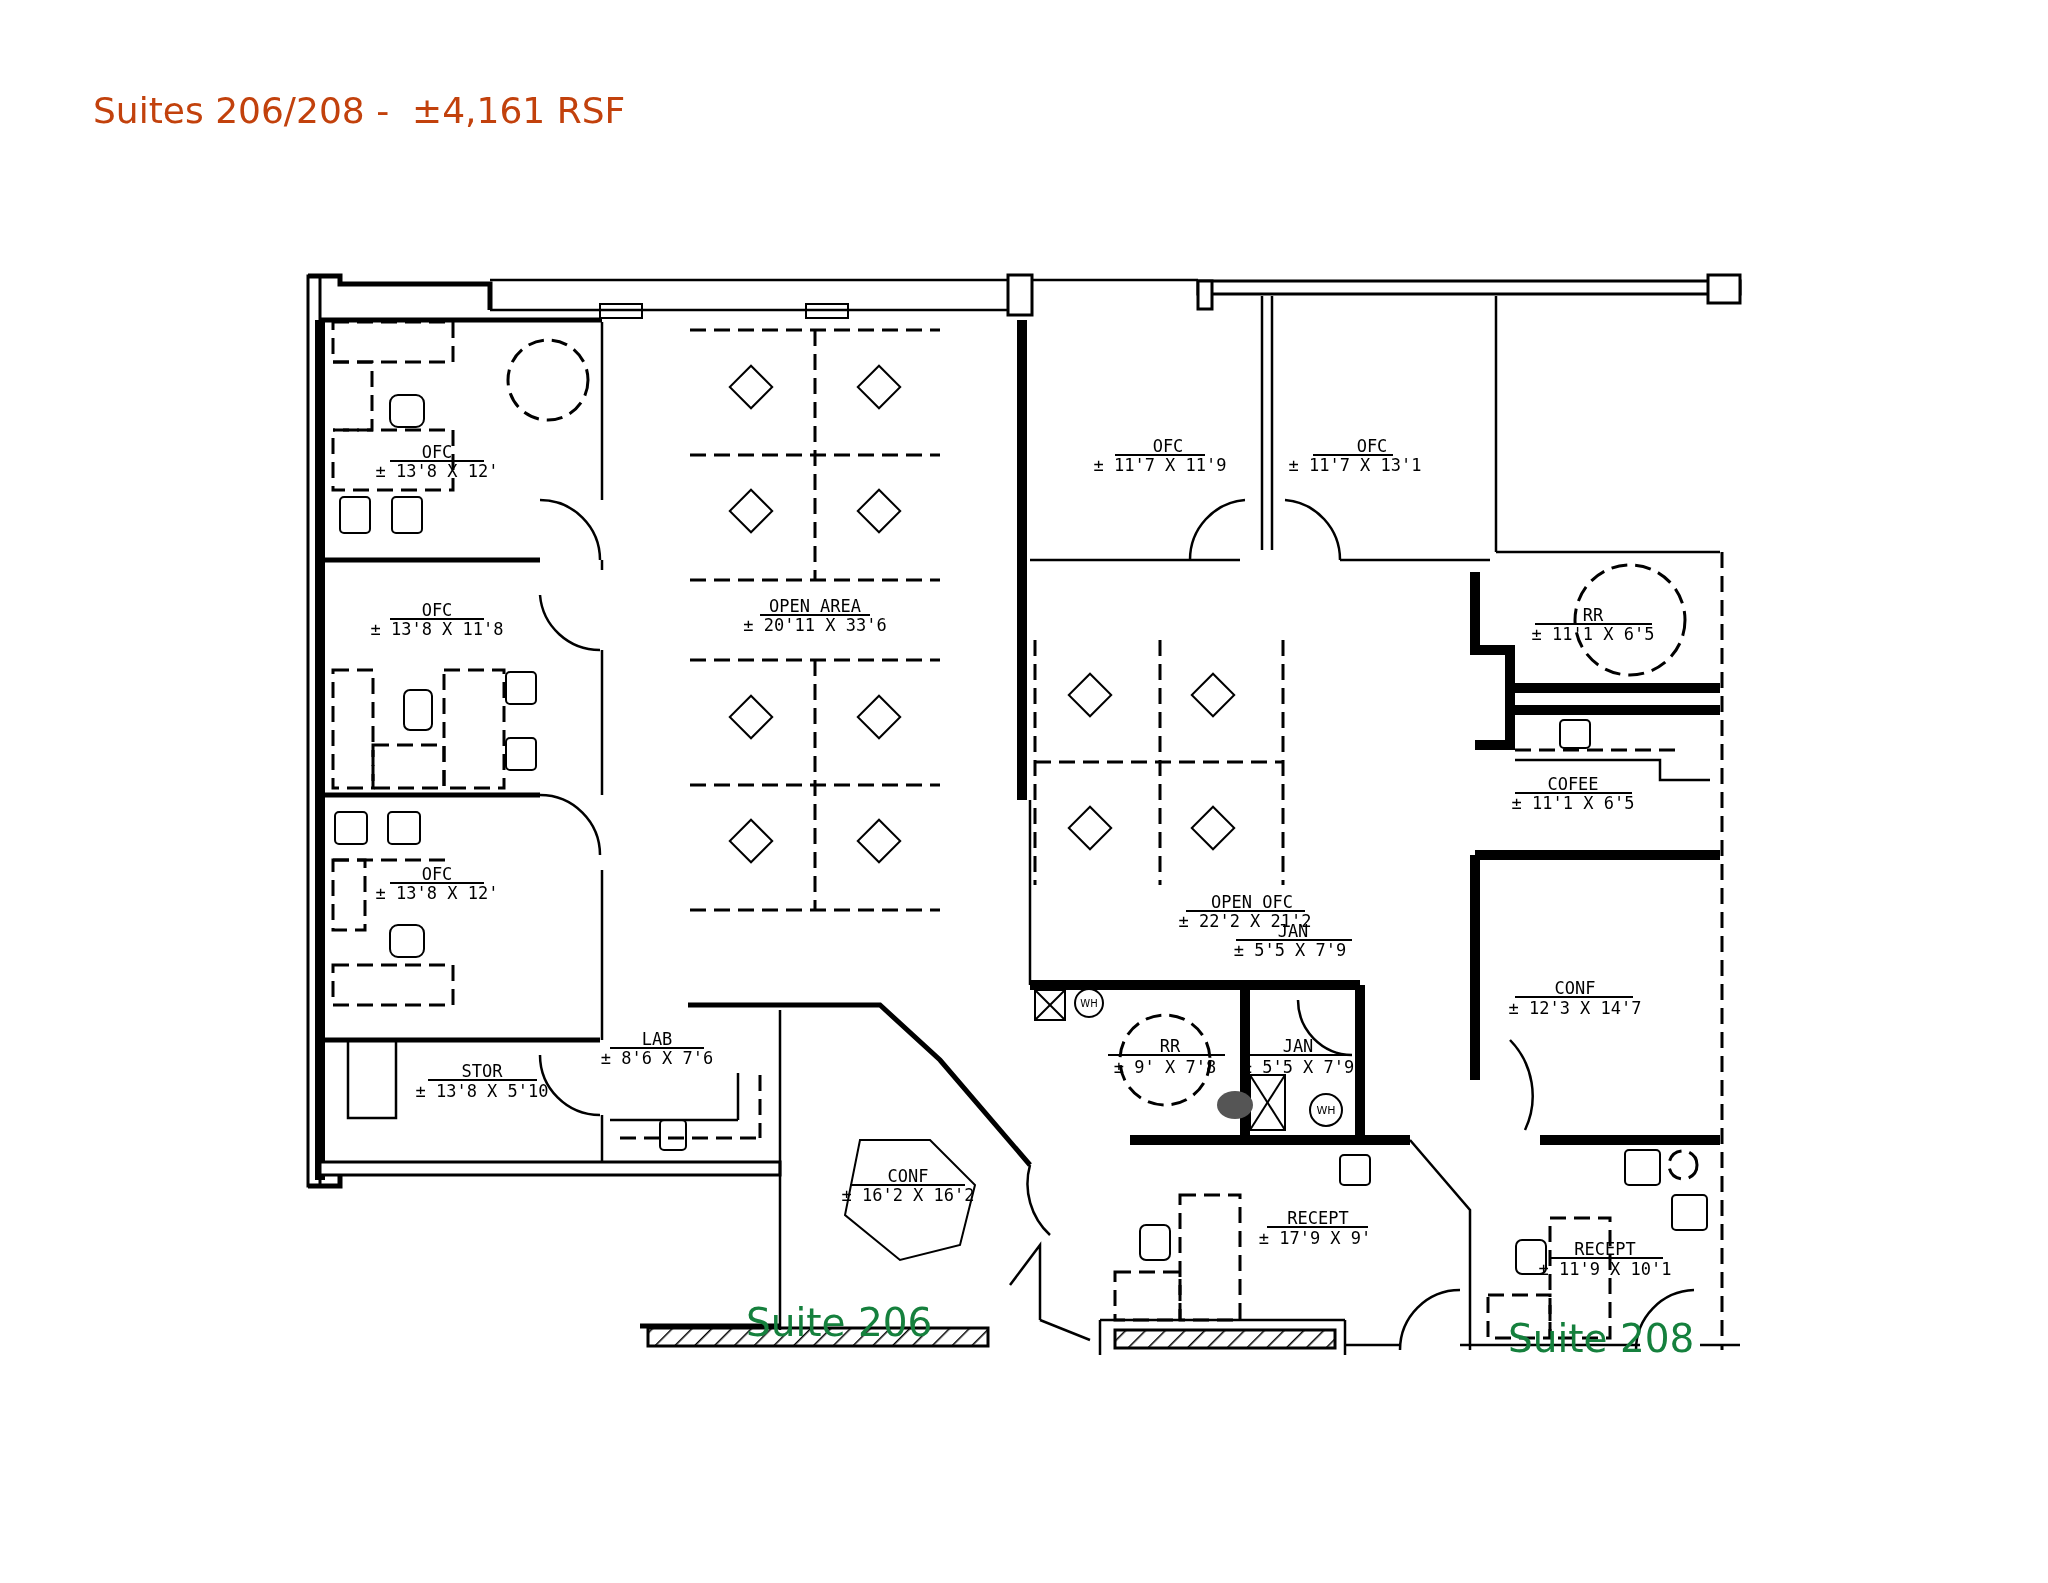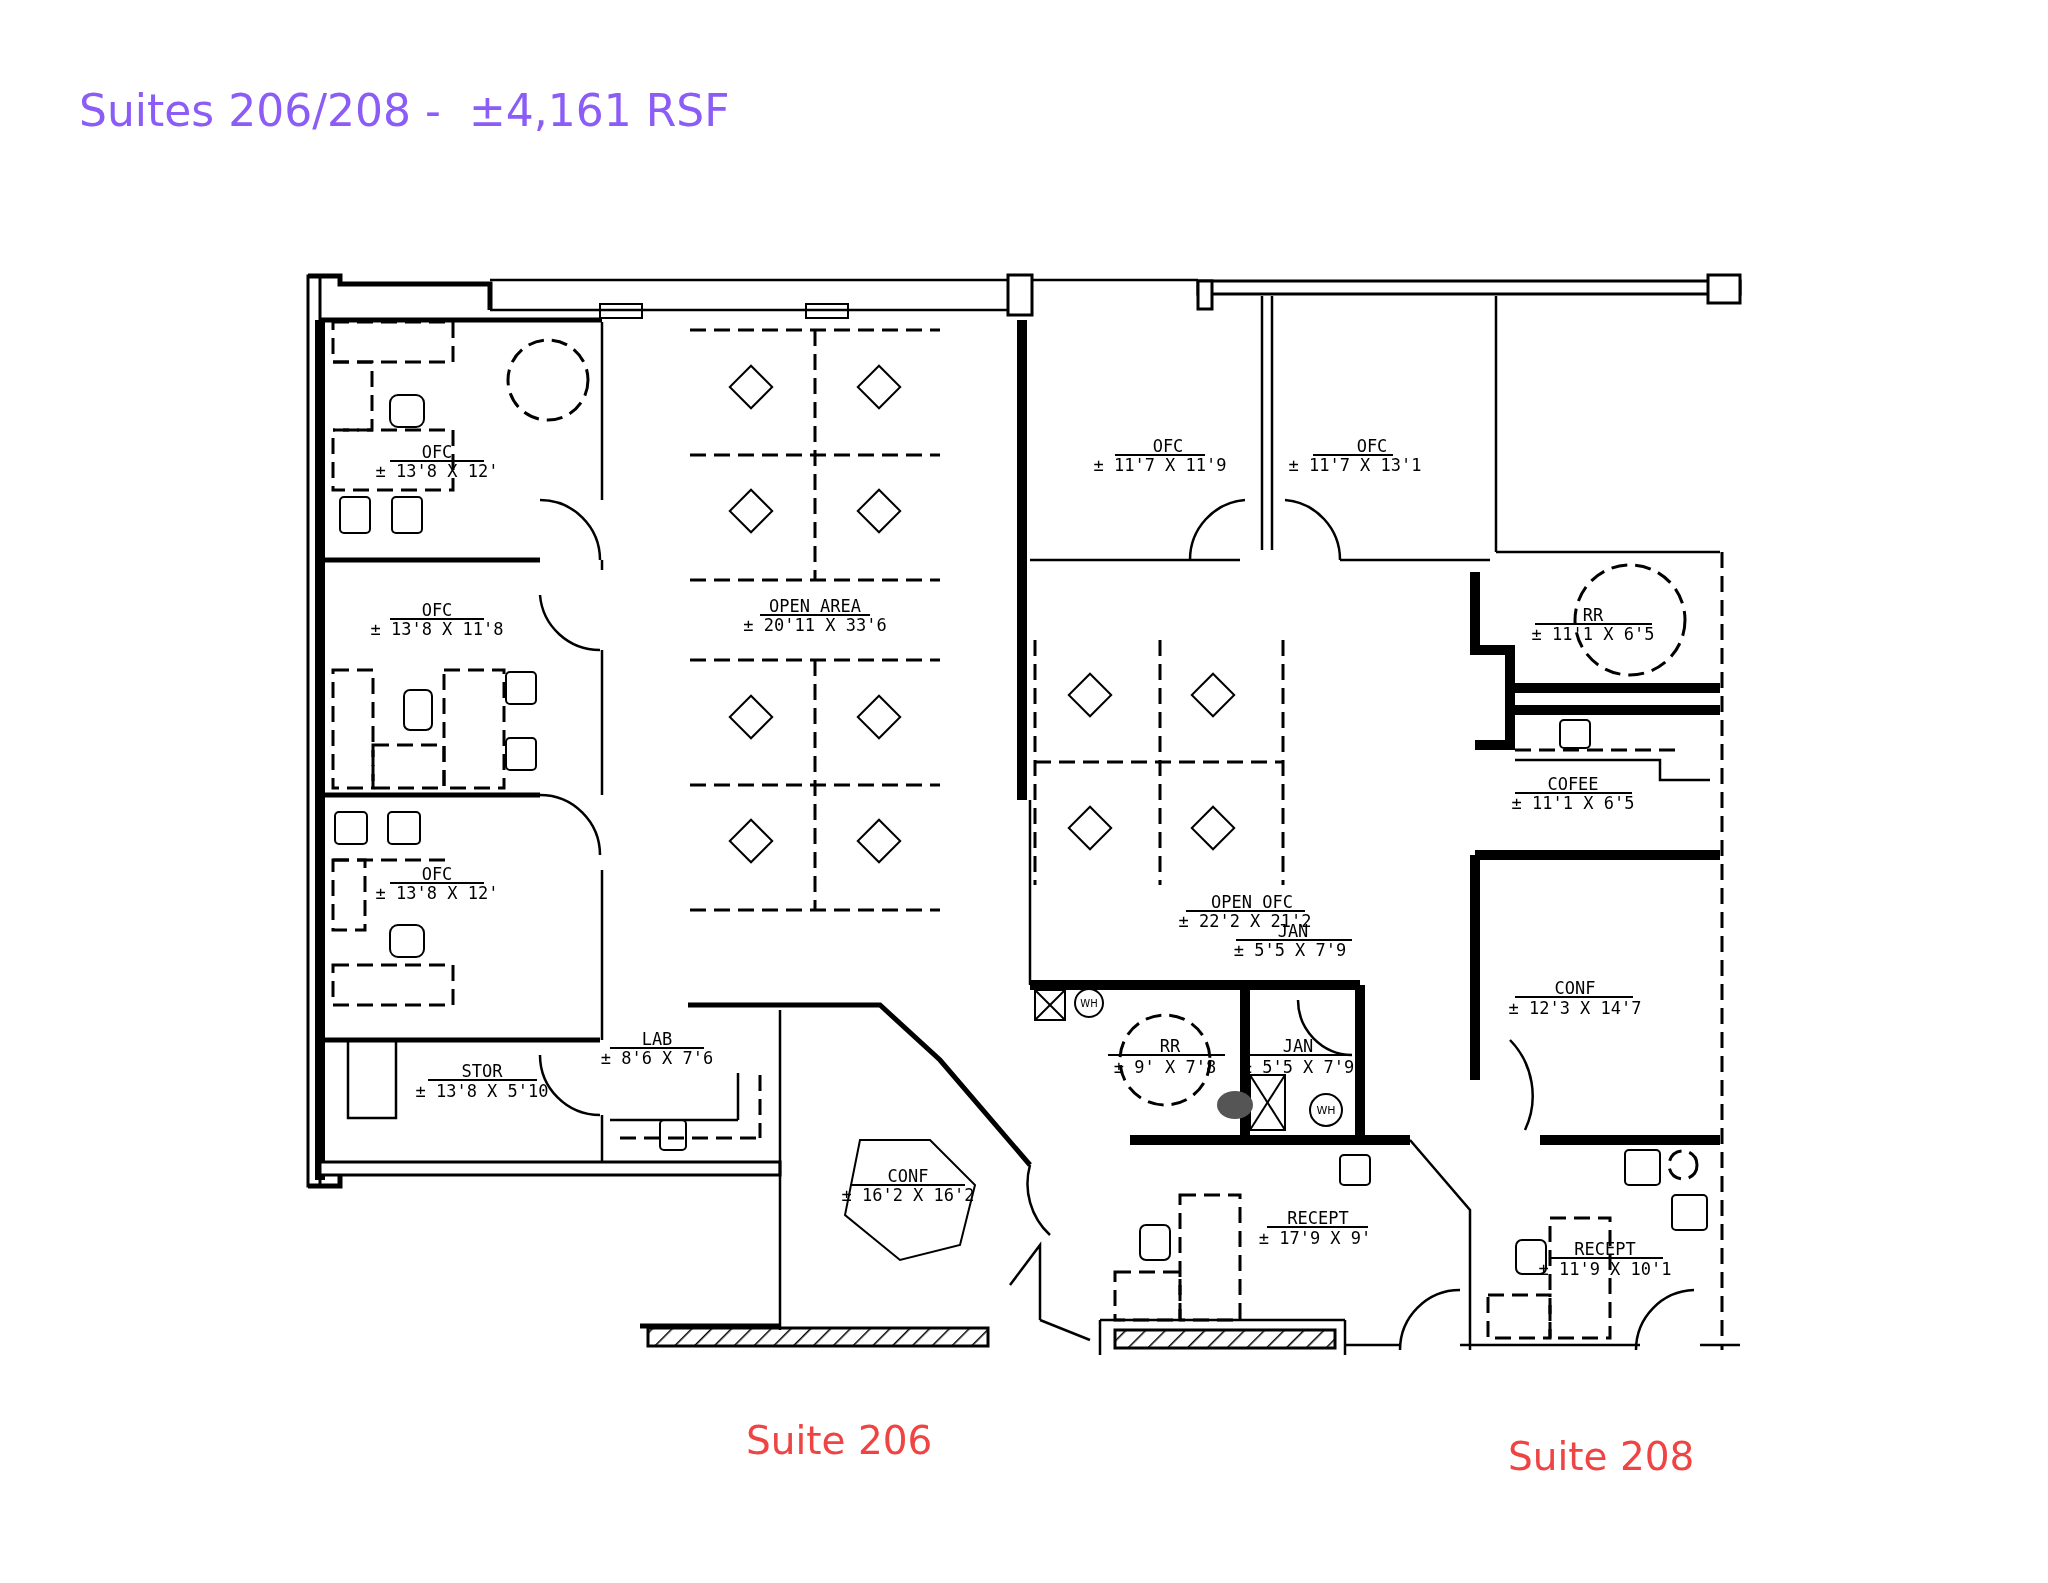--- a/index.html
+++ b/index.html
@@ -1,21 +1,21 @@
 <!DOCTYPE html>
 <html><head>
 <meta charset="utf-8">
 <style>
   html, body { margin: 0; padding: 0; background: #ffffff; }
   body { width: 2048px; height: 1583px; position: relative; overflow: hidden;
          font-family: "Liberation Sans", sans-serif; }
-  .title-block { position: absolute; left: 79px; top: 84px; color: #8b5cf6;
-                 font-family: "DejaVu Sans", sans-serif; font-size: 44px; line-height: 54px; }
+  .title-block { position: absolute; left: 93px; top: 84px; color: #c2410c;
+                 font-family: "DejaVu Sans", sans-serif; font-size: 36px; line-height: 54px; }
   .title-block div { white-space: pre; }
-  .suite-label { position: absolute; top: 1418px; color: #ef4444;
+  .suite-label { position: absolute; top: 1300px; color: #15803d;
                  font-family: "DejaVu Sans", sans-serif; font-size: 39px; }
   #plan { position: absolute; left: 0; top: 0; }
   .room-name { font-family: "DejaVu Sans Mono", monospace; font-size: 17px; fill: #000; text-anchor: middle; }
   .room-dim  { font-family: "DejaVu Sans Mono", monospace; font-size: 17px; fill: #000; text-anchor: middle; }
   .wall   { fill: none; stroke: #000; stroke-width: 5; }
   .wallT  { fill: none; stroke: #000; stroke-width: 10; }
   .wall2  { fill: none; stroke: #000; stroke-width: 2.5; }
   .dash   { fill: none; stroke: #000; stroke-width: 3; stroke-dasharray: 16 8; }
   .thin   { fill: none; stroke: #000; stroke-width: 2; }
   .speck  { fill: #fff; stroke: #000; stroke-width: 3; }

